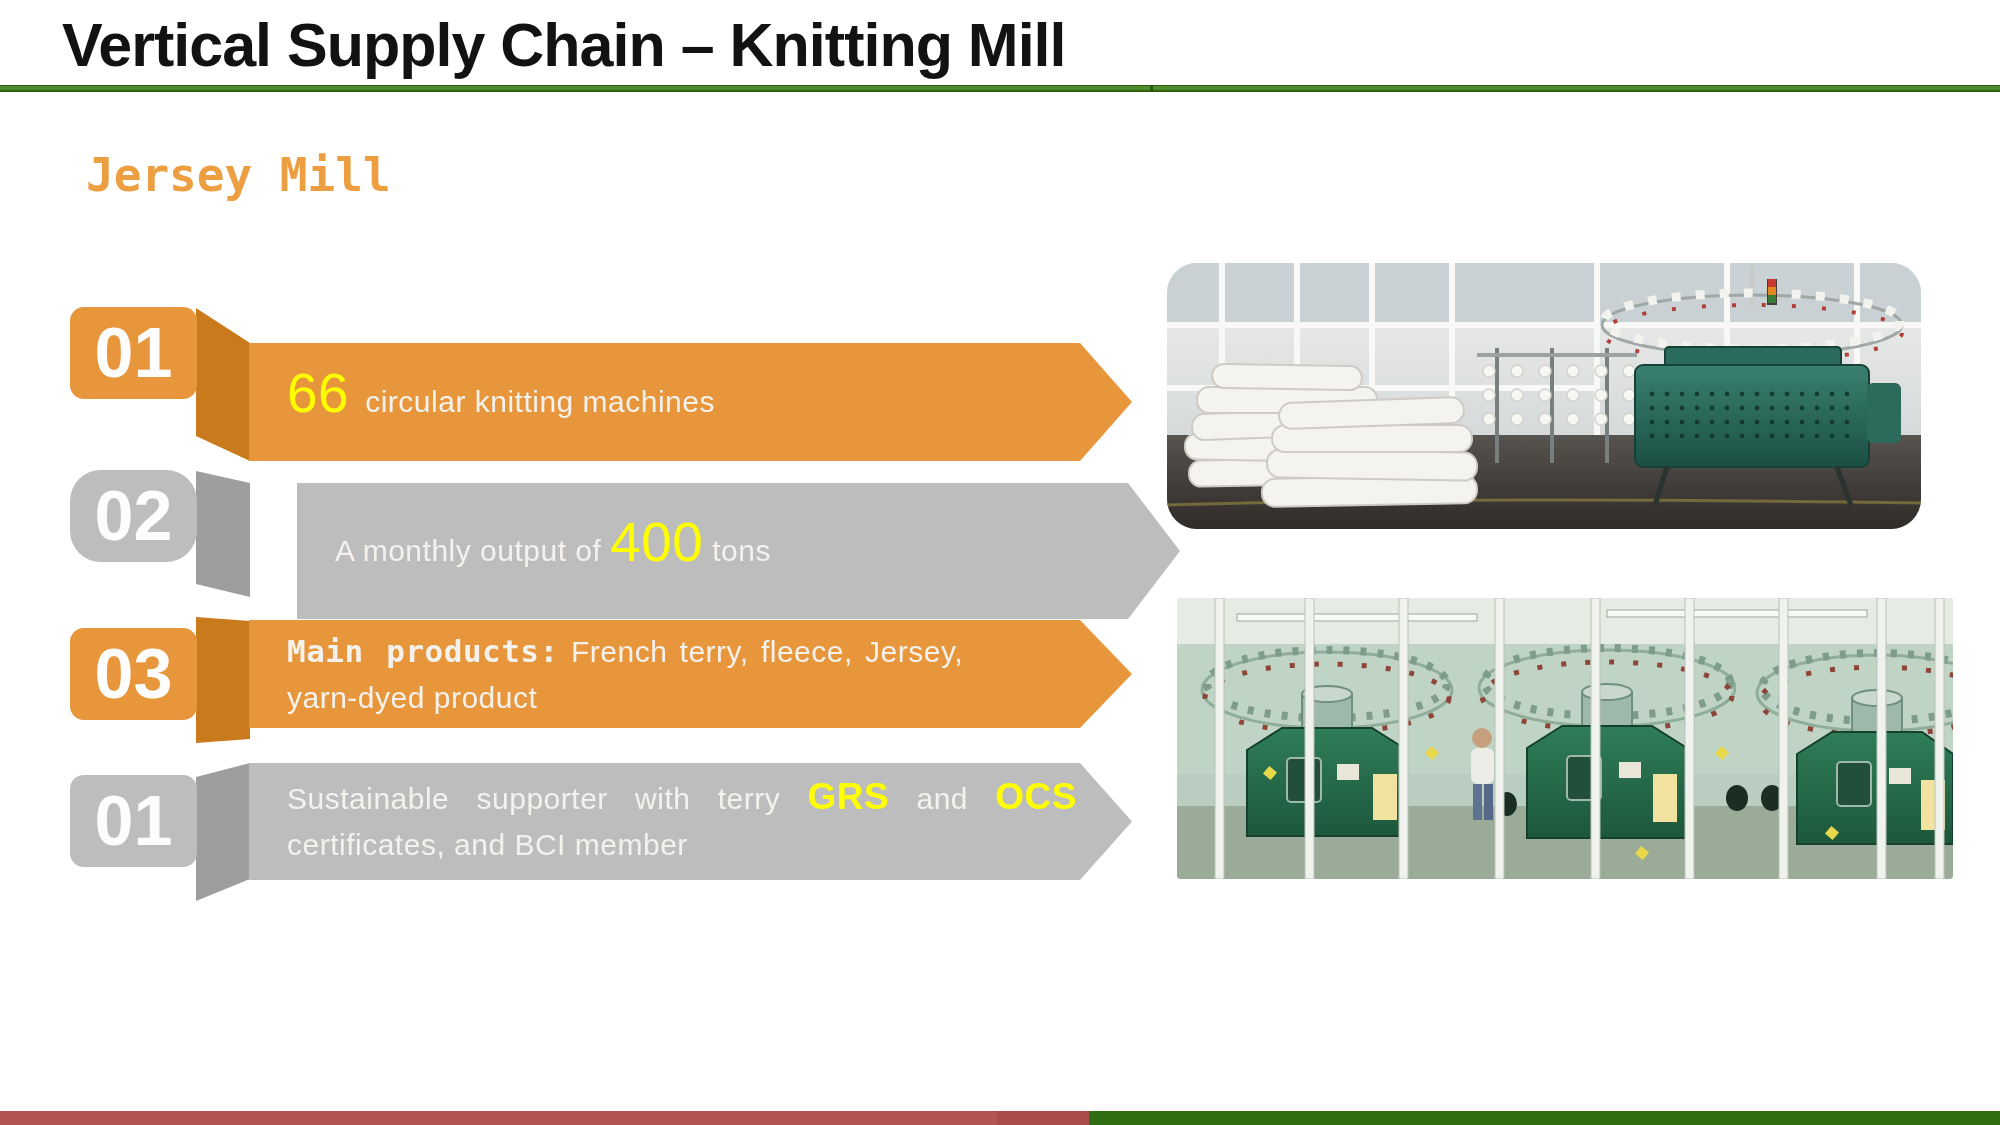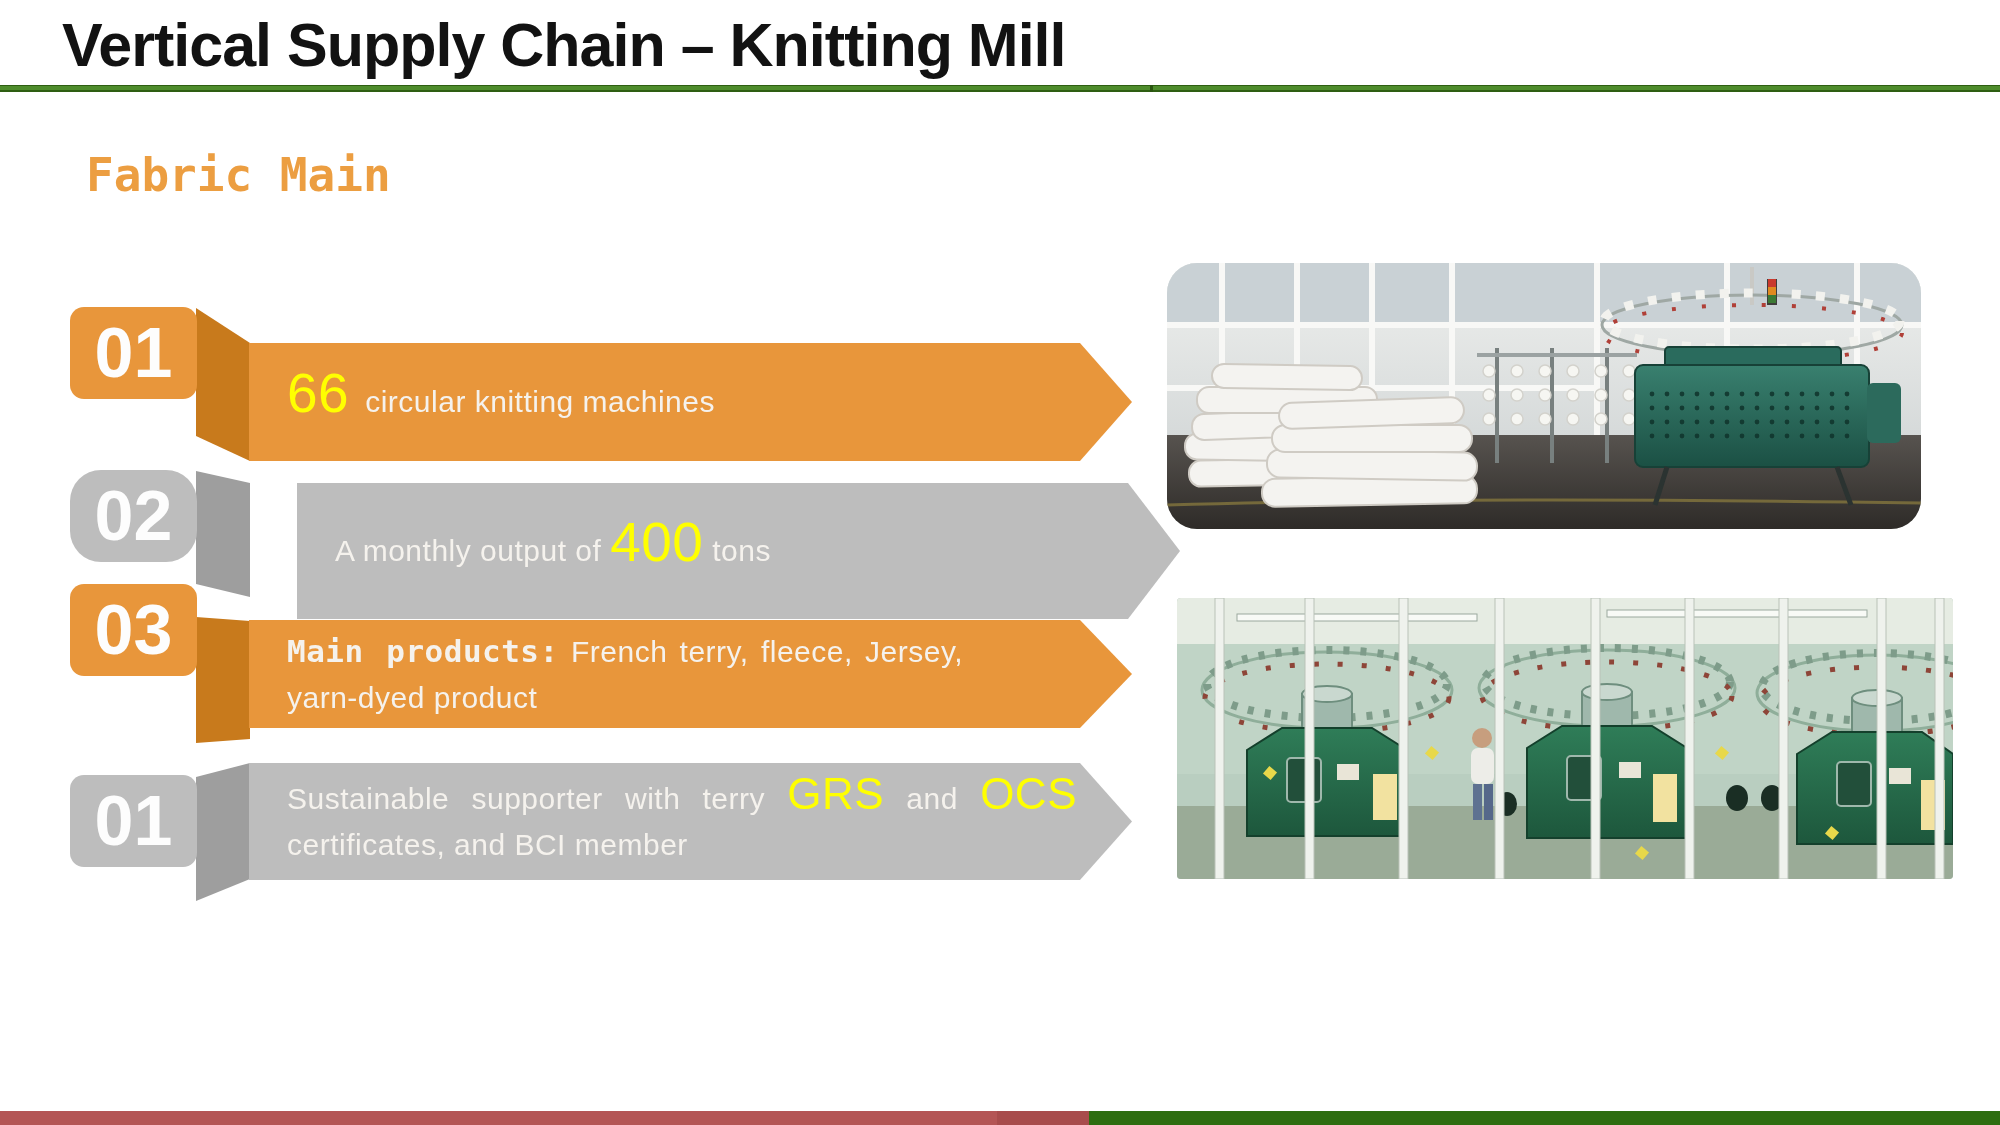--- a/index.html
+++ b/index.html
@@ -37,37 +37,37 @@
     clip-path:polygon(0 0, 831px 0, 100% 50%, 831px 100%, 0 100%);
     display:flex; align-items:center;
   }
   .orange  { background:var(--accent-orange,#E8963B); }
   .gray    { background:var(--accent-gray,#BDBDBD); }
   .fold.orange-d { background:var(--accent-orange-dark,#C87A1C); }
   .fold.gray-d   { background:var(--accent-gray-dark,#9E9E9E); }
 
   .badge-1 { top:307px; } .body-1 { top:343px; height:118px; }
   .badge-2 { top:470px;border-radius:31px; } .body-2 { top:483px; height:136px;margin-left:48px; }
-  .badge-3 { top:584px; } .body-3 { top:620px; height:108px; }
+  .badge-3 { top:628px; } .body-3 { top:620px; height:108px; }
   .badge-4 { top:775px; } .body-4 { top:763px; height:117px; }
 
   .fold-1 { top:308px; height:153px; clip-path:polygon(0 0, 100% 22.9%, 100% 100%, 0 83.7%); }
   .fold-2 { top:471px; height:126px; clip-path:polygon(0 0, 100% 9.5%, 100% 100%, 0 89.7%); }
   .fold-3 { top:617px; height:126px; clip-path:polygon(0 0, 100% 3.2%, 100% 96.8%, 0 100%); }
   .fold-4 { top:763px; height:138px; clip-path:polygon(0 10.1%, 100% 0, 100% 84.1%, 0 100%); }
 
   .banner-text {
     margin-left:38px; color:var(--banner-text,#F5F2ED);
     font-size:30px; font-weight:400; letter-spacing:0.5px;
     line-height:46px;
   }
   .banner-text .seg { vertical-align:baseline; }
   .seg.yellow    { color:var(--highlight-yellow,#FFFF00); }
   .seg.xl        { font-size:55px; line-height:0; font-weight:400; }
-  .seg.lg        { font-size:44px; line-height:0; font-weight:400; }
+  .seg.lg        { font-size:37px; line-height:0; font-weight:700; }
   .seg.mono-bold { font-family:"DejaVu Sans Mono","Liberation Mono",monospace; font-weight:700; font-size:31px; }
   .justify-3 { width:676px; text-align:justify; }
   .justify-4 { width:790px; text-align:justify; }
   .pad-r { margin-right:16px; }
   
   .photo { position:absolute; overflow:hidden; background:#cfd5d2; }
   .photo-1 { left:1167px; top:263px; width:754px; height:266px; border-radius:30px; }
   .photo-2 { left:1177px; top:598px; width:776px; height:281px; border-radius:4px; }
   .photo svg { display:block; width:100%; height:100%; }
   
@@ -75,21 +75,21 @@
   .footer-red      { left:0;      width:997px;  background:var(--footer-red,#B45555); }
   .footer-red-dark { left:997px;  width:92px;   background:var(--footer-red-dark,#A84C4C); }
   .footer-green    { left:1089px; width:911px;  background:var(--footer-green,#2E6D10); }
 </style>
 </head>
 <body>
 
 <h1 class="slide-title">Vertical Supply Chain – Knitting Mill</h1>
 <div class="rule-green"></div>
 <div class="rule-tick"></div>
-<div class="section-title">Fabric Main</div>
+<div class="section-title">Jersey Mill</div>
 
 <div class="fold fold-1 orange-d"></div>
 <div class="badge badge-1 orange">
   <span>01</span>
 </div>
 <div class="arrow-body body-1 orange">
   <p class="banner-text"><span class="seg yellow xl pad-r">66</span><span class="seg">circular knitting machines</span></p>
 </div>
 
 <div class="fold fold-2 gray-d"></div>

